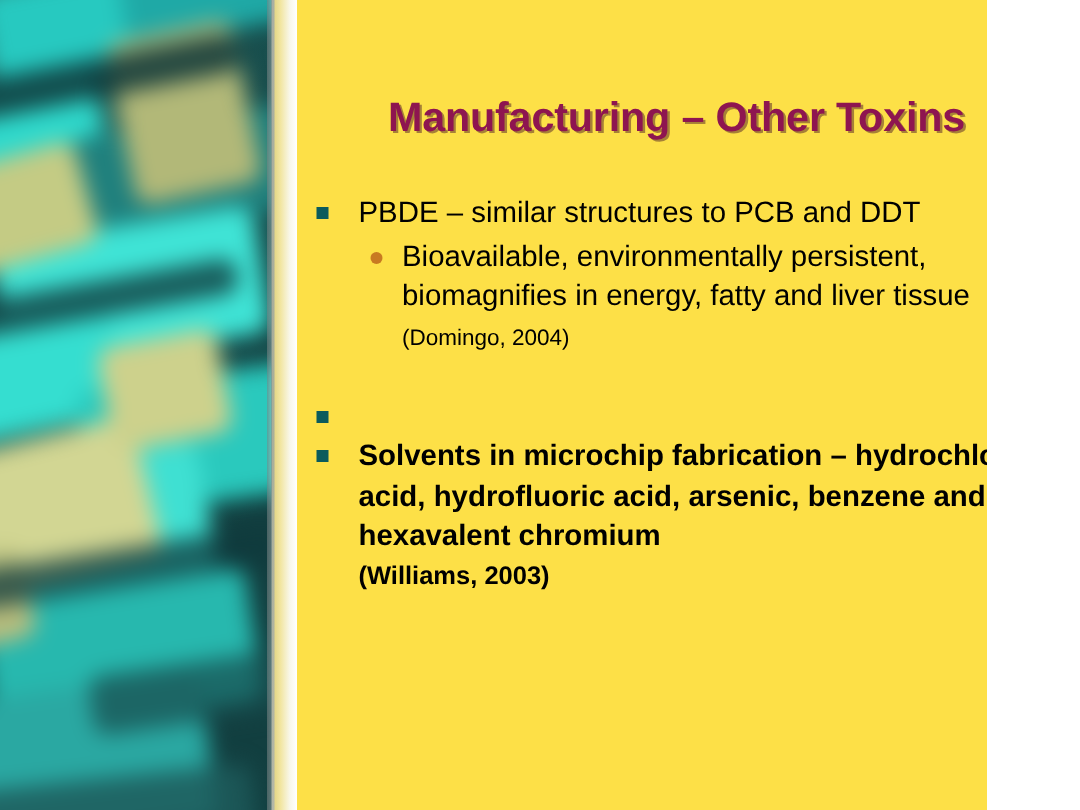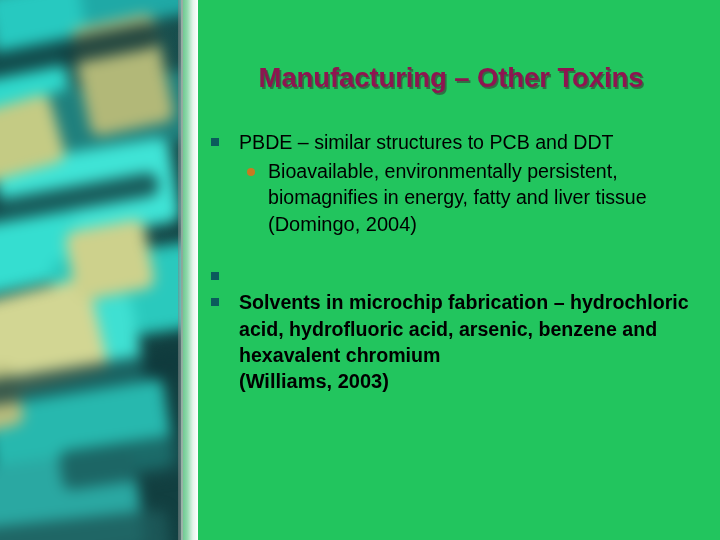--- a/index.html
+++ b/index.html
@@ -6,23 +6,23 @@
   html, body {
     margin: 0;
     padding: 0;
     background: #ffffff;
   }
   body {
     font-family: "Liberation Sans", sans-serif;
   }
   .slide {
     position: relative;
-    width: 720px;
-    height: 540px;
-    background: #22c55e;
+    width: 658px;
+    height: 540px;
+    background: #fde047;
     overflow: hidden;
   }
 
   
   .photo-strip {
     position: absolute;
     left: 0;
     top: 0;
     width: 181px;
     height: 540px;
@@ -129,24 +129,24 @@
     position: absolute;
     left: 8px;
     top: 10px;
     width: 8px;
     height: 8px;
     border-radius: 50%;
     background: #c87a21;
   }
 
   .cite {
-    font-size: 20px;
+    font-size: 15px;
   }
   .cite-block {
-    font-size: 20px;
+    font-size: 17px;
     line-height: 21px;
     margin-top: 2px;
     color: #000000;
   }
 
   .gap-1 { height: 8px; }
 </style>
 </head>
 <body>
 

